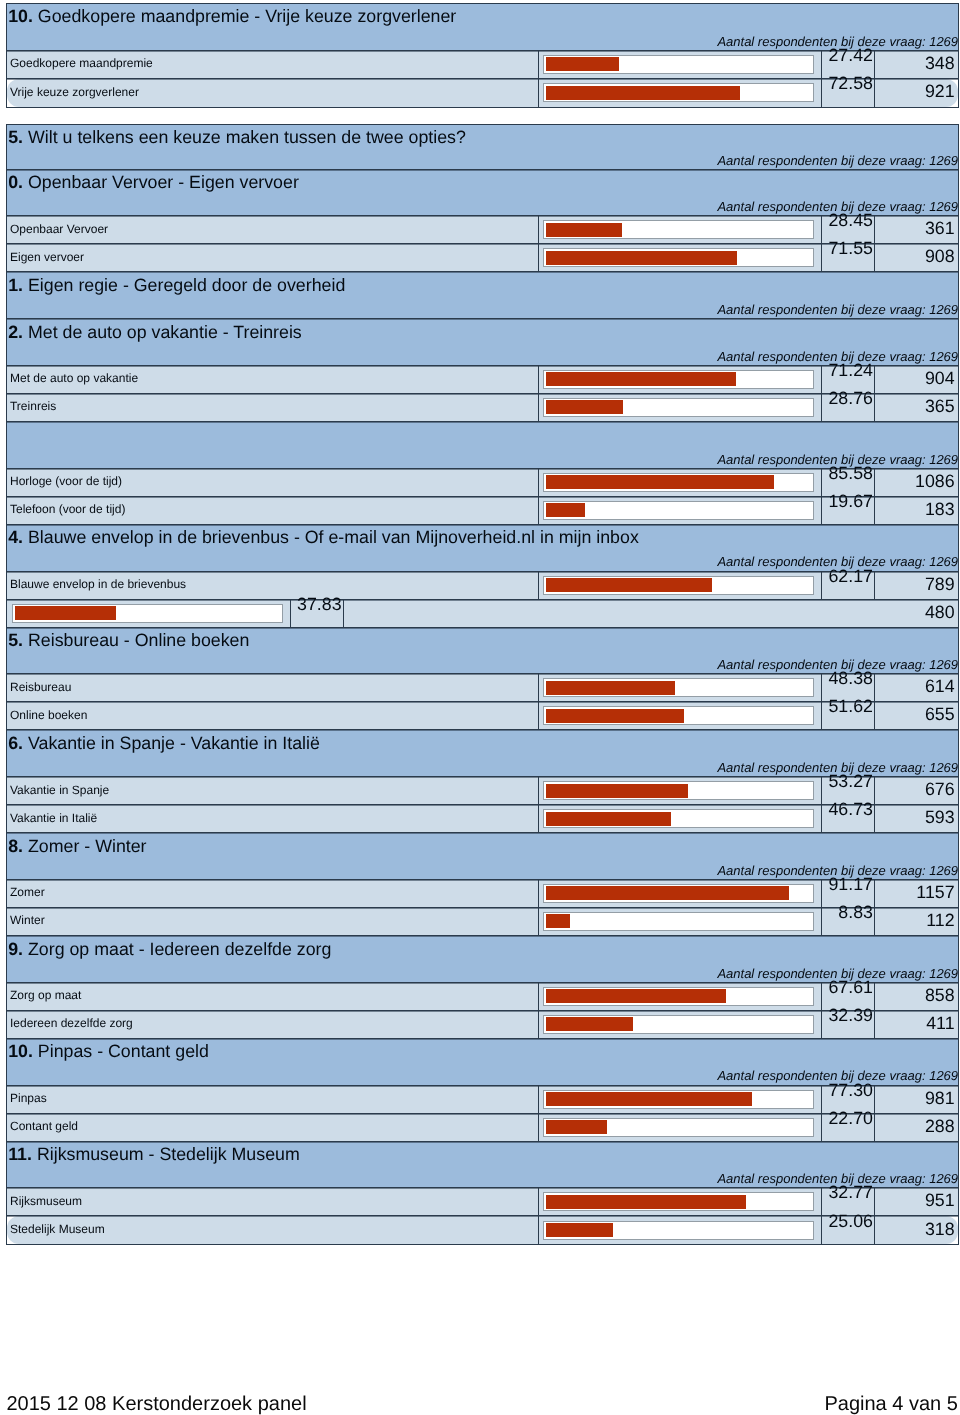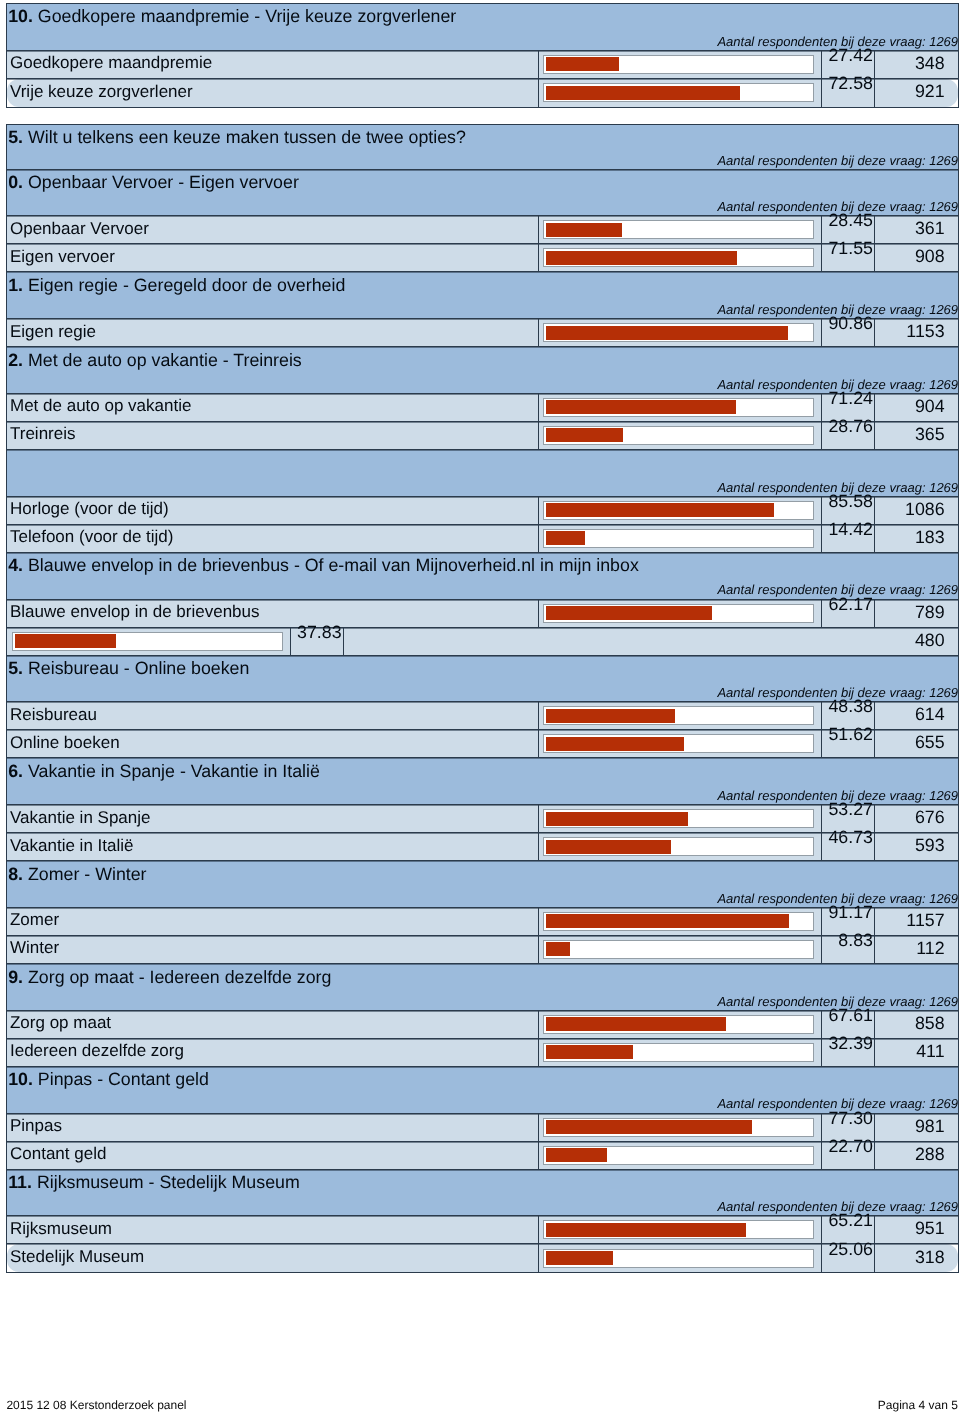--- a/index.html
+++ b/index.html
@@ -13,31 +13,31 @@
   .hdr-title{position:absolute;left:0.8px;top:2.6px;font-size:17.8px;color:var(--text,#050B12);white-space:nowrap;}
   .hdr-title b{font-weight:bold;}
   .hdr-sub{position:absolute;right:-0.5px;bottom:1.1px;font-size:13px;font-style:italic;color:var(--text,#050B12);white-space:nowrap;}
   .drow{display:flex;height:28px;box-sizing:border-box;border-bottom:1px solid var(--border,#2B3B4C);background:var(--row-bg,#CEDCE8);}
   .drow:last-child{border-bottom:none;border-radius:12px;}
   .hdr::after,.drow::after{content:"";position:absolute;left:0;right:0;bottom:-2px;height:1px;
        background:rgba(43,59,76,0.56);pointer-events:none;z-index:2;}
   .drow{position:relative;}
   .drow:last-child::after{display:none;}
   .c-label{width:531.4px;box-sizing:border-box;border-right:1px solid var(--border,#2B3B4C);padding-left:2.6px;
-           display:flex;align-items:center;padding-bottom:2px;font-size:17px;color:var(--text,#050B12);white-space:nowrap;overflow:hidden;}
+           display:flex;align-items:center;padding-bottom:2px;font-size:12px;color:var(--text,#050B12);white-space:nowrap;overflow:hidden;}
   .c-bar{width:283.2px;box-sizing:border-box;border-right:1px solid var(--border,#2B3B4C);display:flex;align-items:center;padding-left:4.3px;}
   .bartrack{width:271.4px;height:19px;background:var(--bar-track,#fff);border:1px solid var(--bar-track-border,#949EA6);box-sizing:border-box;
            display:flex;align-items:center;padding:0 2.2px;}
   .barfill{height:14px;background:var(--bar,#B52F06);}
   .c-pct{width:53.2px;box-sizing:border-box;border-right:1px solid var(--border,#2B3B4C);display:flex;align-items:center;padding-bottom:18px;
          justify-content:flex-end;padding-right:1.2px;font-size:17.8px;color:var(--text,#050B12);}
   .c-n{flex:1;box-sizing:border-box;display:flex;align-items:center;justify-content:flex-end;padding-bottom:2px;
-       padding-right:13px;font-size:17.8px;color:var(--text,#050B12);}
+       padding-right:3px;font-size:17.8px;color:var(--text,#050B12);}
   .footer{position:absolute;left:0;width:960px;top:1394px;height:21px;display:flex;justify-content:space-between;
-          align-items:center;font-size:12px;color:#0a0a0a;padding:0 2.1px 0 6.4px;box-sizing:border-box;}
+          align-items:center;font-size:20px;color:#0a0a0a;padding:0 2.1px 0 6.4px;box-sizing:border-box;}
 </style>
 </head>
 <body>
 
 <div class="page">
 <div class="tbl" style="top:2.8px;">
 <div class="hdr">
         <div class="hdr-title"><b>10.</b> <span>Goedkopere maandpremie - Vrije keuze zorgverlener</span></div>
         <div class="hdr-sub">Aantal respondenten bij deze vraag: 1269</div>
       </div>
@@ -88,30 +88,20 @@
             <div class="barfill" style="width: 190.681px;"></div>
           </div>
         </div>
   <div class="c-pct">71.55</div>
   <div class="c-n">908</div>
 </div>
 <div class="hdr">
         <div class="hdr-title"><b>1.</b> <span>Eigen regie - Geregeld door de overheid</span></div>
         <div class="hdr-sub">Aantal respondenten bij deze vraag: 1269</div>
       </div>
-<div class="drow">
-  <div class="c-label">Eigen regie</div>
-  <div class="c-bar">
-          <div class="bartrack">
-            <div class="barfill" style="width: 242.142px;"></div>
-          </div>
-        </div>
-  <div class="c-pct">90.86</div>
-  <div class="c-n">1153</div>
-</div>
 <div class="hdr">
         <div class="hdr-title"><b>2.</b> <span>Met de auto op vakantie - Treinreis</span></div>
         <div class="hdr-sub">Aantal respondenten bij deze vraag: 1269</div>
       </div>
 <div class="drow">
   <div class="c-label">Met de auto op vakantie</div>
   <div class="c-bar">
           <div class="bartrack">
             <div class="barfill" style="width: 189.855px;"></div>
           </div>
@@ -142,21 +132,21 @@
   <div class="c-pct">85.58</div>
   <div class="c-n">1086</div>
 </div>
 <div class="drow">
   <div class="c-label">Telefoon (voor de tijd)</div>
   <div class="c-bar">
           <div class="bartrack">
             <div class="barfill" style="width: 38.429px;"></div>
           </div>
         </div>
-  <div class="c-pct">14.42</div>
+  <div class="c-pct">19.67</div>
   <div class="c-n">183</div>
 </div>
 <div class="hdr">
         <div class="hdr-title"><b>4.</b> <span>Blauwe envelop in de brievenbus - Of e-mail van Mijnoverheid.nl in mijn inbox</span></div>
         <div class="hdr-sub">Aantal respondenten bij deze vraag: 1269</div>
       </div>
 <div class="drow">
   <div class="c-label">Blauwe envelop in de brievenbus</div>
   <div class="c-bar">
           <div class="bartrack">
@@ -299,21 +289,21 @@
         <div class="hdr-title"><b>11.</b> <span>Rijksmuseum - Stedelijk Museum</span></div>
         <div class="hdr-sub">Aantal respondenten bij deze vraag: 1269</div>
       </div>
 <div class="drow">
   <div class="c-label">Rijksmuseum</div>
   <div class="c-bar">
           <div class="bartrack">
             <div class="barfill" style="width: 199.715px;"></div>
           </div>
         </div>
-  <div class="c-pct">65.21</div>
+  <div class="c-pct">32.77</div>
   <div class="c-n">951</div>
 </div>
 <div class="drow" style="border-bottom:none">
   <div class="c-label">Stedelijk Museum</div>
   <div class="c-bar">
           <div class="bartrack">
             <div class="barfill" style="width: 66.785px;"></div>
           </div>
         </div>
   <div class="c-pct">25.06</div>

